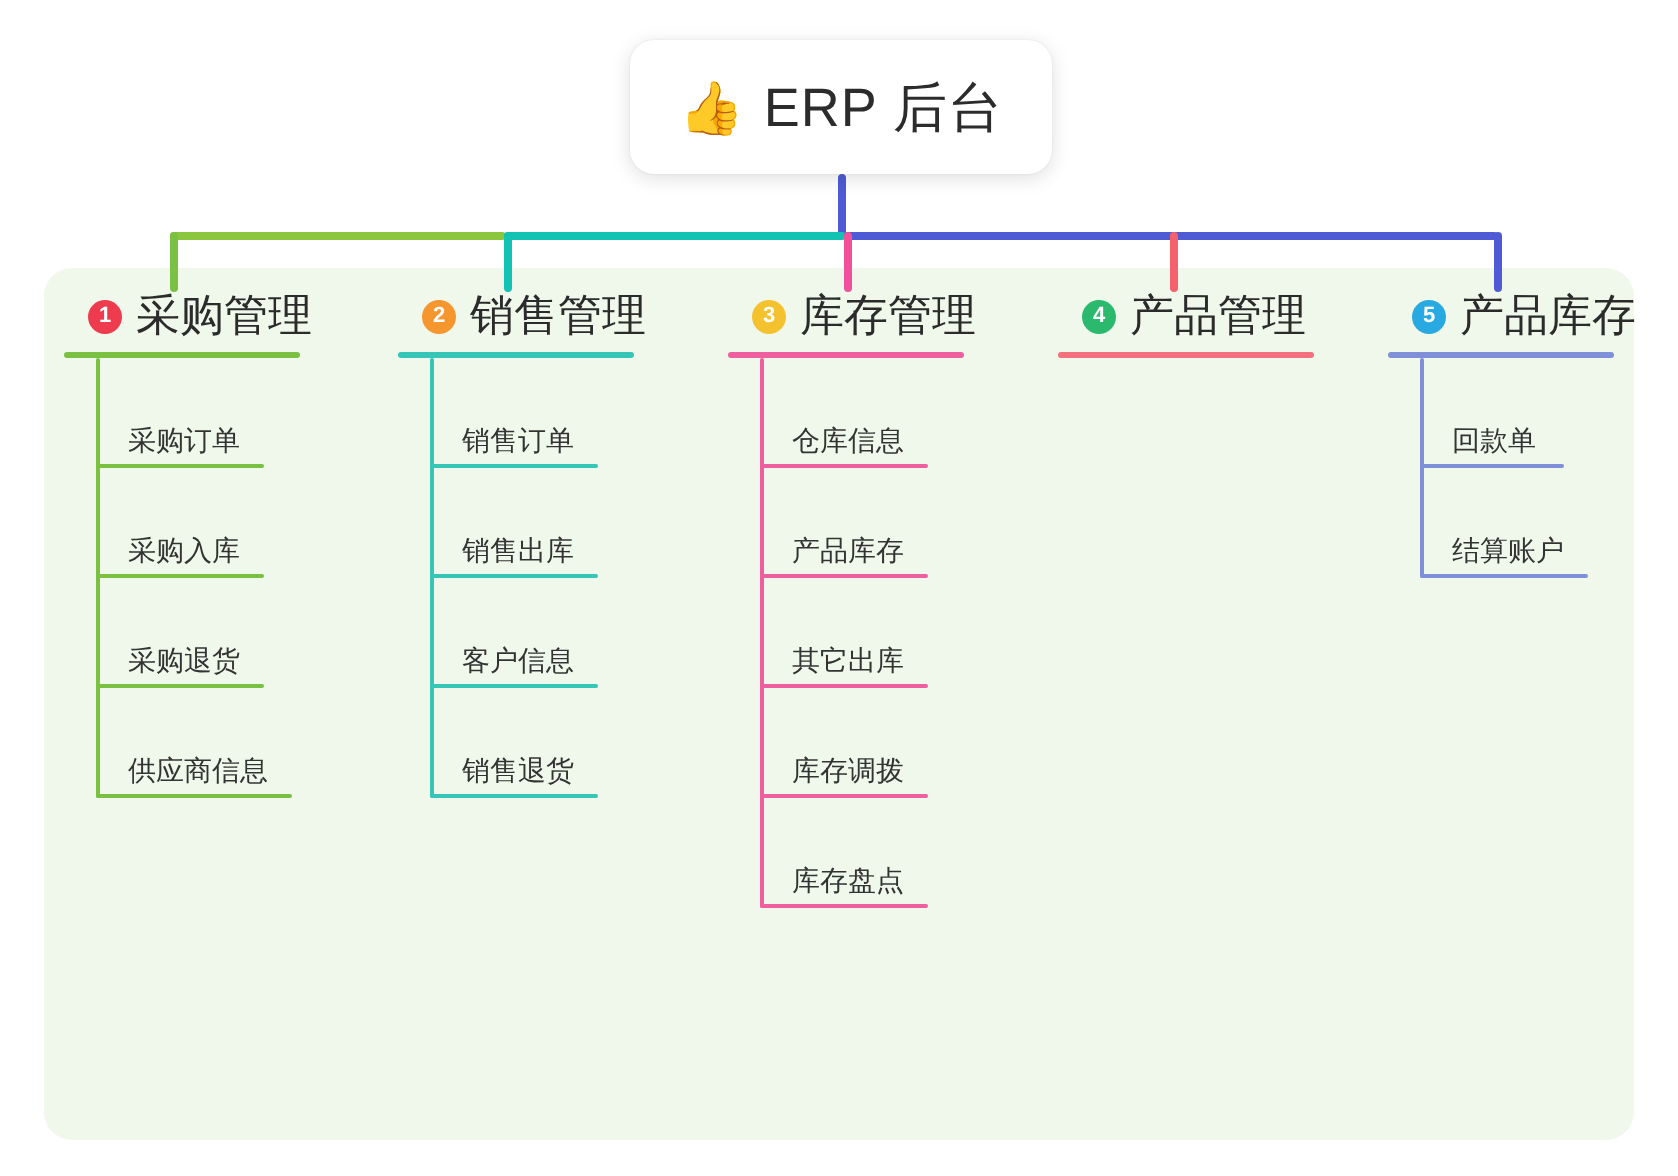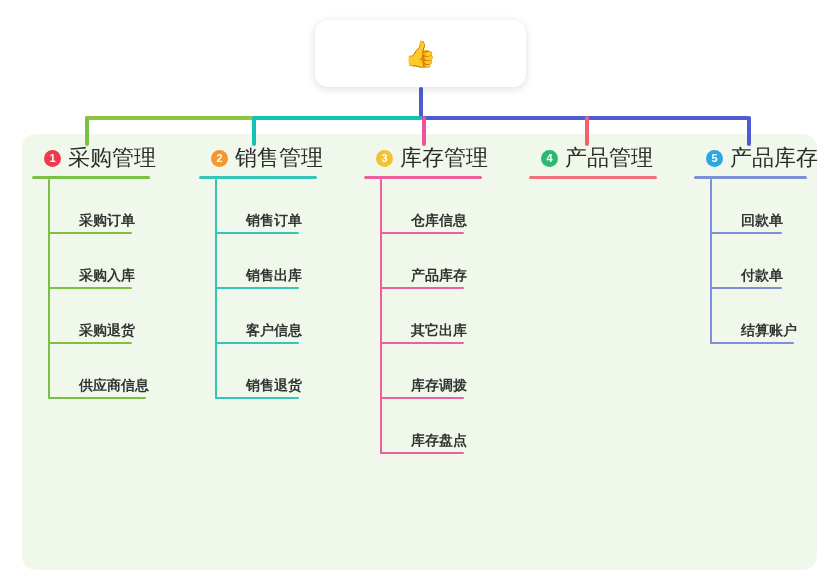--- a/index.html
+++ b/index.html
@@ -117,22 +117,21 @@
     bottom: 0;
     width: 2px;
     border-radius: 1px;
   }
   .leaf {
     position: relative;
     height: 55px;
     box-sizing: border-box;
     display: flex;
     align-items: flex-end;
-    padding-left: 31px;
-    font-weight: bold;
+    padding-left: 16px;
   }
   .leaf-label {
     font-size: 14px;
     color: #333333;
     white-space: nowrap;
     padding-bottom: 4px;
   }
   .leaf-rule {
     position: absolute;
     left: 0;
@@ -143,20 +142,21 @@
 </style>
 </head>
 <body>
 
 <div id="mindmap">
 
   <div class="panel"></div>
 
   <div class="root-node">
     <span class="root-emoji">👍</span>
+    <span class="root-title">ERP 后台</span>
   </div>
 
   <div id="connector-layer">
       <div class="conn v" style="left: 419px; top: 87px; height: 31px; background: rgb(79, 91, 213);"></div>
       <div class="conn h" style="left: 85px; top: 116px; width: 168px; background: rgb(140, 198, 63);"></div>
       <div class="conn h" style="left: 252px; top: 116px; width: 171px; background: rgb(18, 194, 178);"></div>
       <div class="conn h" style="left: 422px; top: 116px; width: 327px; background: rgb(79, 91, 213);"></div>
       <div class="conn v" style="left: 85px; top: 116px; height: 30px; background: rgb(122, 193, 67);"></div>
       <div class="conn v" style="left: 252px; top: 116px; height: 30px; background: rgb(18, 194, 178);"></div>
       <div class="conn v" style="left: 422px; top: 116px; height: 30px; background: rgb(240, 81, 154);"></div>
@@ -260,24 +260,20 @@
           <span class="col-title">产品库存</span>
         </div>
         <div class="col-underline" style="background: rgb(127, 144, 216); width: 113px; margin-left: 0px;"></div>
         <div class="col-body">
           <div class="spine" style="background: rgb(127, 144, 216);"></div>
           <div class="leaf">
             <span class="leaf-label">回款单</span>
             <span class="leaf-rule" style="background: rgb(127, 144, 216); width: 72px;"></span>
           </div>
           <div class="leaf">
-            <span class="leaf-label">付款单</span>
-            <span class="leaf-rule" style="background: rgb(127, 144, 216); width: 72px;"></span>
-          </div>
-          <div class="leaf">
             <span class="leaf-label">结算账户</span>
             <span class="leaf-rule" style="background: rgb(127, 144, 216); width: 84px;"></span>
           </div>
         </div>
       </div>
     </div>
 
 </div>
 
 </body></html>

